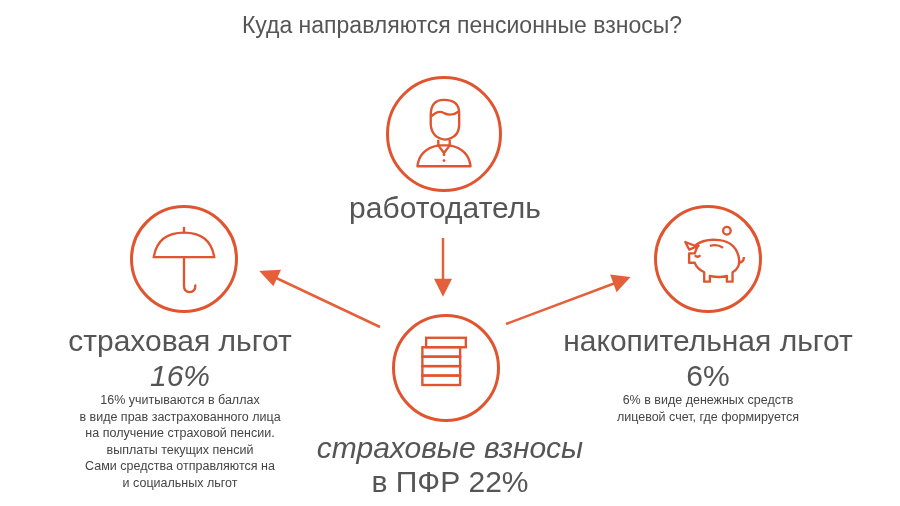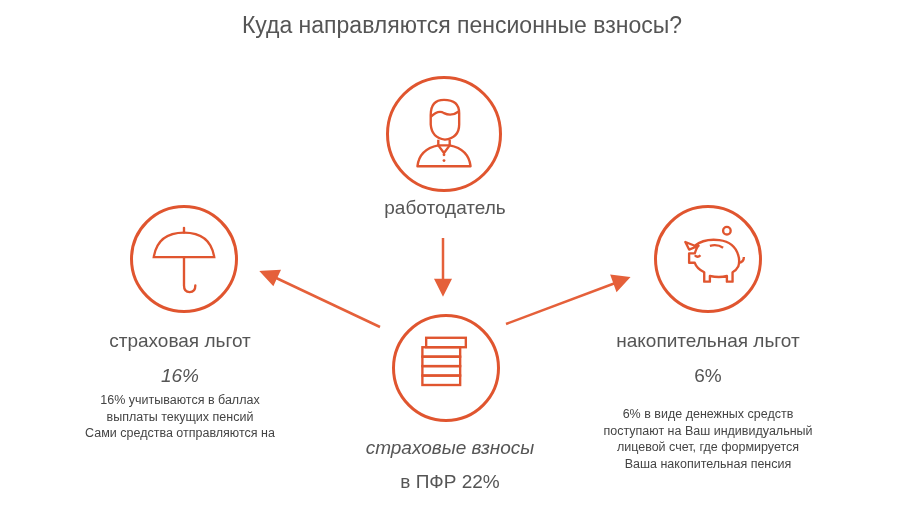--- a/index.html
+++ b/index.html
@@ -2,21 +2,21 @@
 <html><head>
 <meta charset="utf-8">
 <style>
   html, body { margin:0; padding:0; }
   body { width:900px; height:506px; background:#ffffff; position:relative; overflow:hidden;
          font-family:"Liberation Sans", sans-serif; color:#555555; }
   .abs { position:absolute; }
   .title { left:12px; width:900px; top:12px; text-align:center; font-size:23px; color:#555; }
   .circle { position:absolute; border:3px solid #e0552f; border-radius:50%; box-sizing:border-box; }
   .circle svg { position:absolute; left:0; top:0; width:100%; height:100%; }
-  .label-lg { font-size:19px; color:#555; text-align:center; line-height:32px; }
+  .label-lg { font-size:30px; color:#555; text-align:center; line-height:32px; }
   .desc { font-size:12.5px; color:#444; text-align:center; line-height:16.5px; }
   svg.arrows { position:absolute; left:0; top:0; }
 </style>
 </head>
 <body>
 
 <div class="abs title">Куда направляются пенсионные взносы?</div>
 
 <svg class="arrows" width="900" height="506">
   <g stroke="#e5603a" stroke-width="2.5" fill="#e5603a">
@@ -49,42 +49,43 @@
       <path d="M22 52 q4-26 32-26 q28 0 32 26 z"></path>
       <line x1="54" y1="21" x2="54" y2="26"></line>
       <path d="M54 52 l0 30 q0 7 6 7 q6 0 6-7"></path>
     </g>
   </svg>
 </div>
 <div class="abs label-lg" style="left:30px;width:300px;top:325px;">страховая льгот</div>
 <div class="abs label-lg" style="left:30px;width:300px;top:360px;font-style:italic;">16%</div>
 <div class="abs desc" style="left:30px;width:300px;top:392px;">
   <div>16% учитываются в баллах</div>
+  <div>в виде прав застрахованного лица</div>
+  <div>на получение страховой пенсии.</div>
   <div>выплаты текущих пенсий</div>
   <div>Сами средства отправляются на</div>
+  <div>и социальных льгот</div>
 </div>
 
 <div class="circle" style="left:654px;top:205px;width:108px;height:108px;">
   <svg viewBox="0 0 108 108">
     <g fill="none" stroke="#e0552f" stroke-width="2.5" stroke-linejoin="round">
       <circle cx="74" cy="24" r="4"></circle>
       <path d="M34 44 l-4-8 l10 4 q10-8 26-6 q16 2 20 16 q2 6 0 12 q-2 4-6 6 l0 10 l-6 0 l0-6 q-8 2-18 0 l0 6 l-6 0 l0-10 q-8-4-10-10 l-6 0 l0-10 l6 0 q2-6 4-8 z"></path>
       <path d="M86 58 q6 0 6-6"></path>
       <path d="M56 40 q8-2 14 2"></path>
       <path d="M40 50 q3 3 6 0"></path>
     </g>
   </svg>
 </div>
 <div class="abs label-lg" style="left:558px;width:300px;top:325px;">накопительная льгот</div>
 <div class="abs label-lg" style="left:558px;width:300px;top:360px;">6%</div>
-<div class="abs desc" style="left:558px;width:300px;top:392px;margin-top:14px;">
+<div class="abs desc" style="left:558px;width:300px;top:392px;">
   <div>6% в виде денежных средств</div>
-  <div>поступают на Ваш индивидуальный</div>
   <div>лицевой счет, где формируется</div>
-  <div>Ваша накопительная пенсия</div>
 </div>
 
 <div class="circle" style="left:392px;top:314px;width:108px;height:108px;">
   <svg viewBox="0 0 108 108">
     <g fill="none" stroke="#e0552f" stroke-width="2.5">
       <rect x="33" y="22" width="42" height="10"></rect>
       <rect x="29" y="32" width="40" height="10"></rect>
       <rect x="29" y="42" width="40" height="10"></rect>
       <rect x="29" y="52" width="40" height="10"></rect>
       <rect x="29" y="62" width="40" height="10"></rect>

